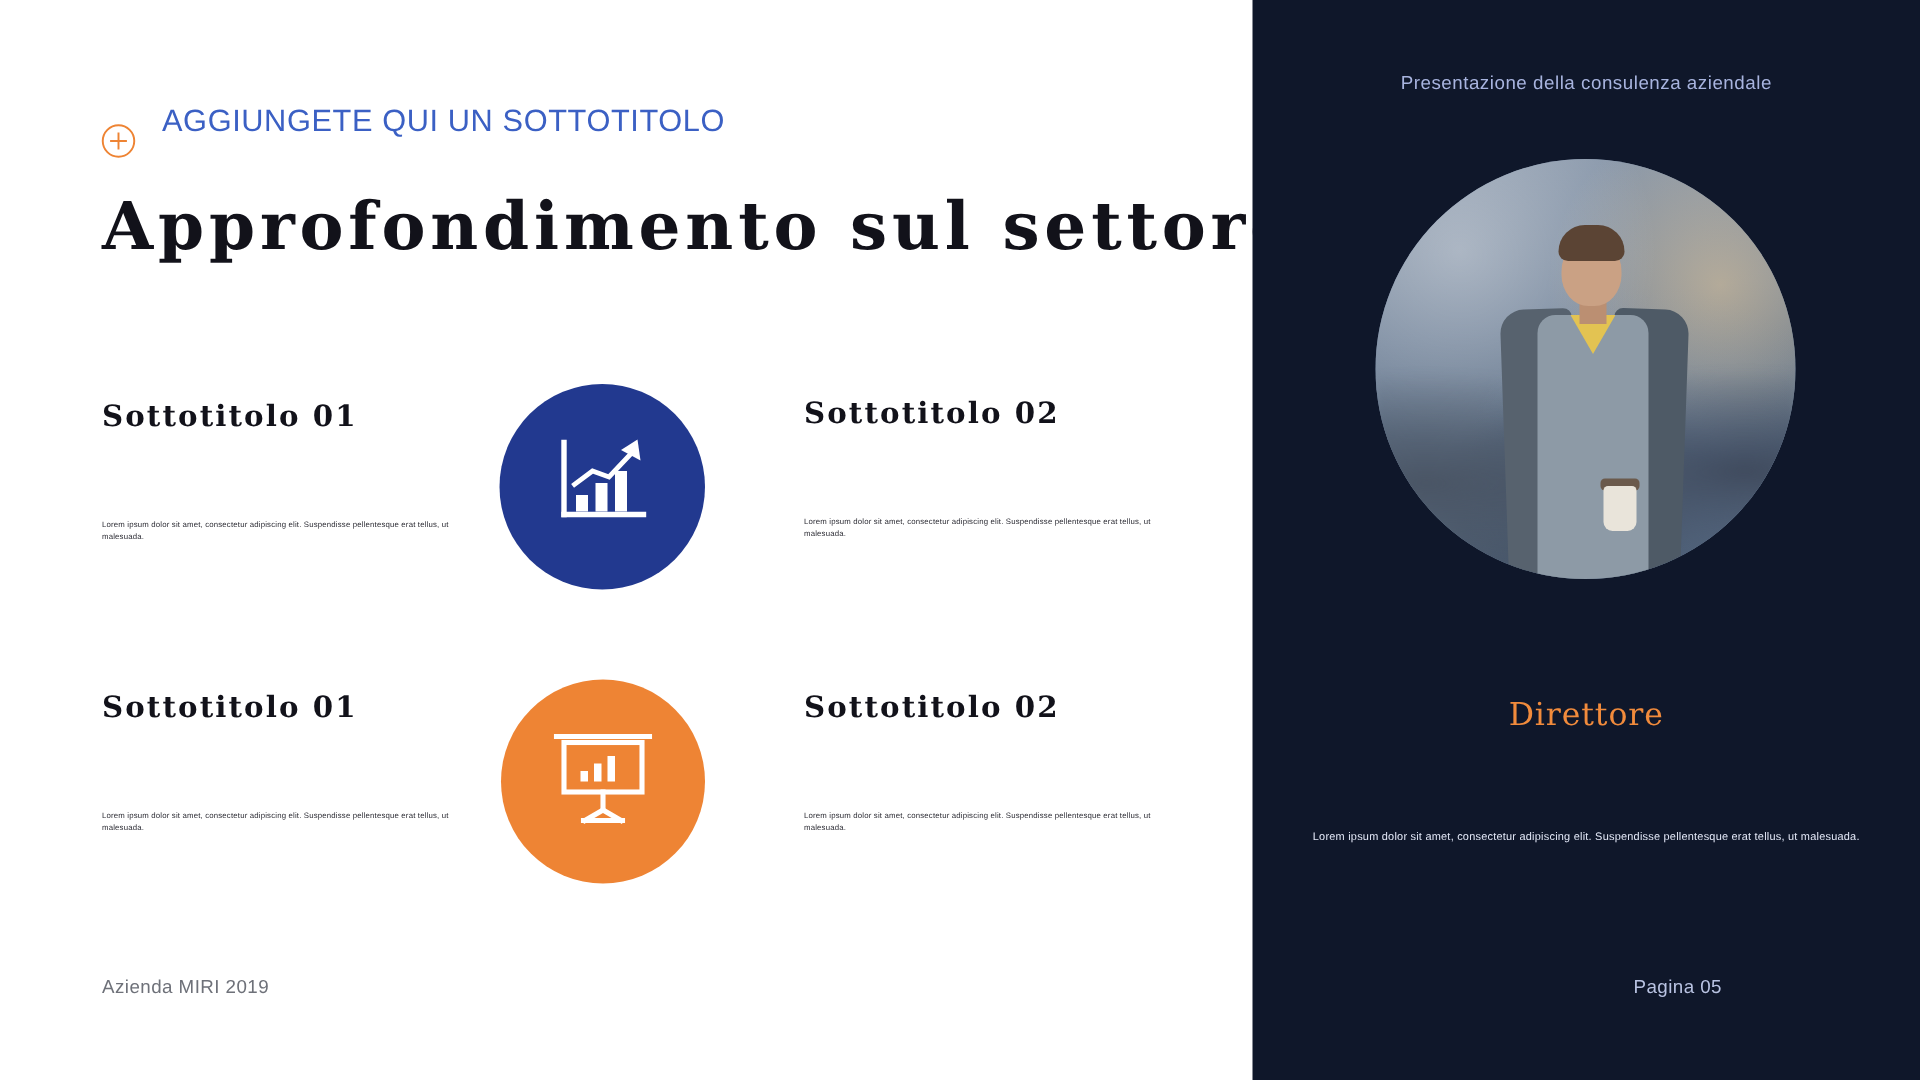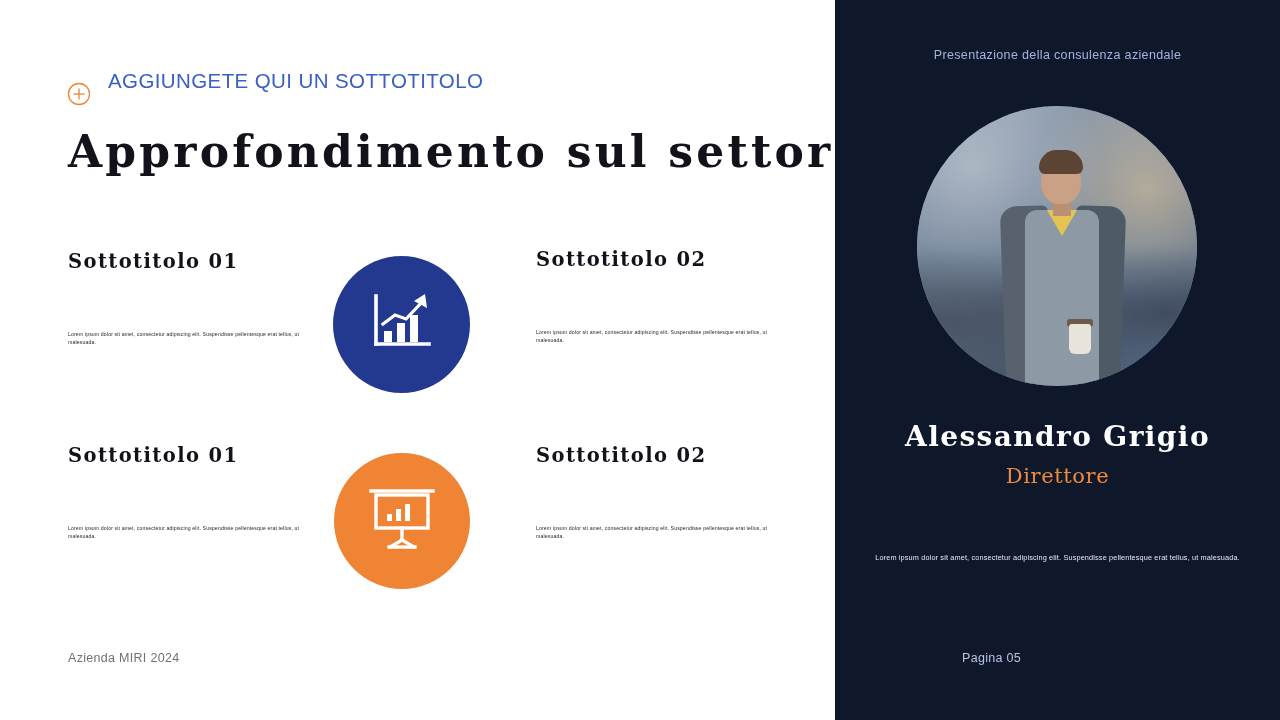--- a/index.html
+++ b/index.html
@@ -83,20 +83,21 @@
   .cell.c3 { left: 68px;  top: 208px; }
   .cell.c4 { left: 536px; top: 208px; }
 
   .cell-title {
     font-family: "DejaVu Serif", serif;
     font-size: 19.5px;
     font-weight: 700;
     letter-spacing: 1.4px;
     color: #12121a;
     white-space: nowrap;
+    margin-top: 16px;
   }
   .cell-body {
     margin-top: 58px;
     font-size: 5.2px;
     line-height: 1.5;
     letter-spacing: 0.12px;
     color: #2b2b33;
     width: 240px;
   }
   .cell.c2 .cell-body, .cell.c4 .cell-body { width: 236px; }
@@ -278,21 +279,21 @@
     text-align: center;
     font-size: 7.3px;
     color: #e3e8f7;
     letter-spacing: 0.15px;
   }
   .footer-right {
     position: absolute;
     left: 0;
     top: 651px;
     width: 409px;
-    text-align: center;
+    text-align: right;
     padding-right: 96px;
     box-sizing: border-box;
     font-size: 12.5px;
     color: #b9c3e2;
     letter-spacing: 0.3px;
   }
 </style>
 </head>
 <body>
 
@@ -363,38 +364,37 @@
             <line x1="37" y1="56" x2="25" y2="63"></line>
             <line x1="37" y1="56" x2="49" y2="63"></line>
             <rect x="22" y="30" width="5" height="7" fill="#ffffff" stroke="none"></rect>
             <rect x="31" y="25" width="5" height="12" fill="#ffffff" stroke="none"></rect>
             <rect x="40" y="20" width="5" height="17" fill="#ffffff" stroke="none"></rect>
           </g>
         </svg>
       </span>
     </div>
 
-    <div class="footer-left">Azienda MIRI 2024</div>
+    <div class="footer-left">Azienda MIRI 2019</div>
   </div>
 
   <div class="right">
     <div class="right-eyebrow">Presentazione della consulenza aziendale</div>
 
     <div class="photo-wrap">
       <div class="photo-bg"></div>
       <div class="photo-crowd"></div>
       <div class="fig-jacket-l"></div>
       <div class="fig-jacket-r"></div>
       <div class="fig-shirt"></div>
       <div class="fig-collar"></div>
       <div class="fig-neck"></div>
       <div class="fig-head"></div>
       <div class="fig-hair"></div>
       <div class="fig-cup-lid"></div>
       <div class="fig-cup"></div>
     </div>
 
-    <div class="person-name">Alessandro  Grigio</div>
     <div class="person-role">Direttore</div>
     <div class="person-desc">Lorem ipsum dolor sit amet, consectetur adipiscing elit. Suspendisse pellentesque erat tellus, ut malesuada.</div>
     <div class="footer-right">Pagina 05</div>
   </div>
 </div>
 
 </body></html>

